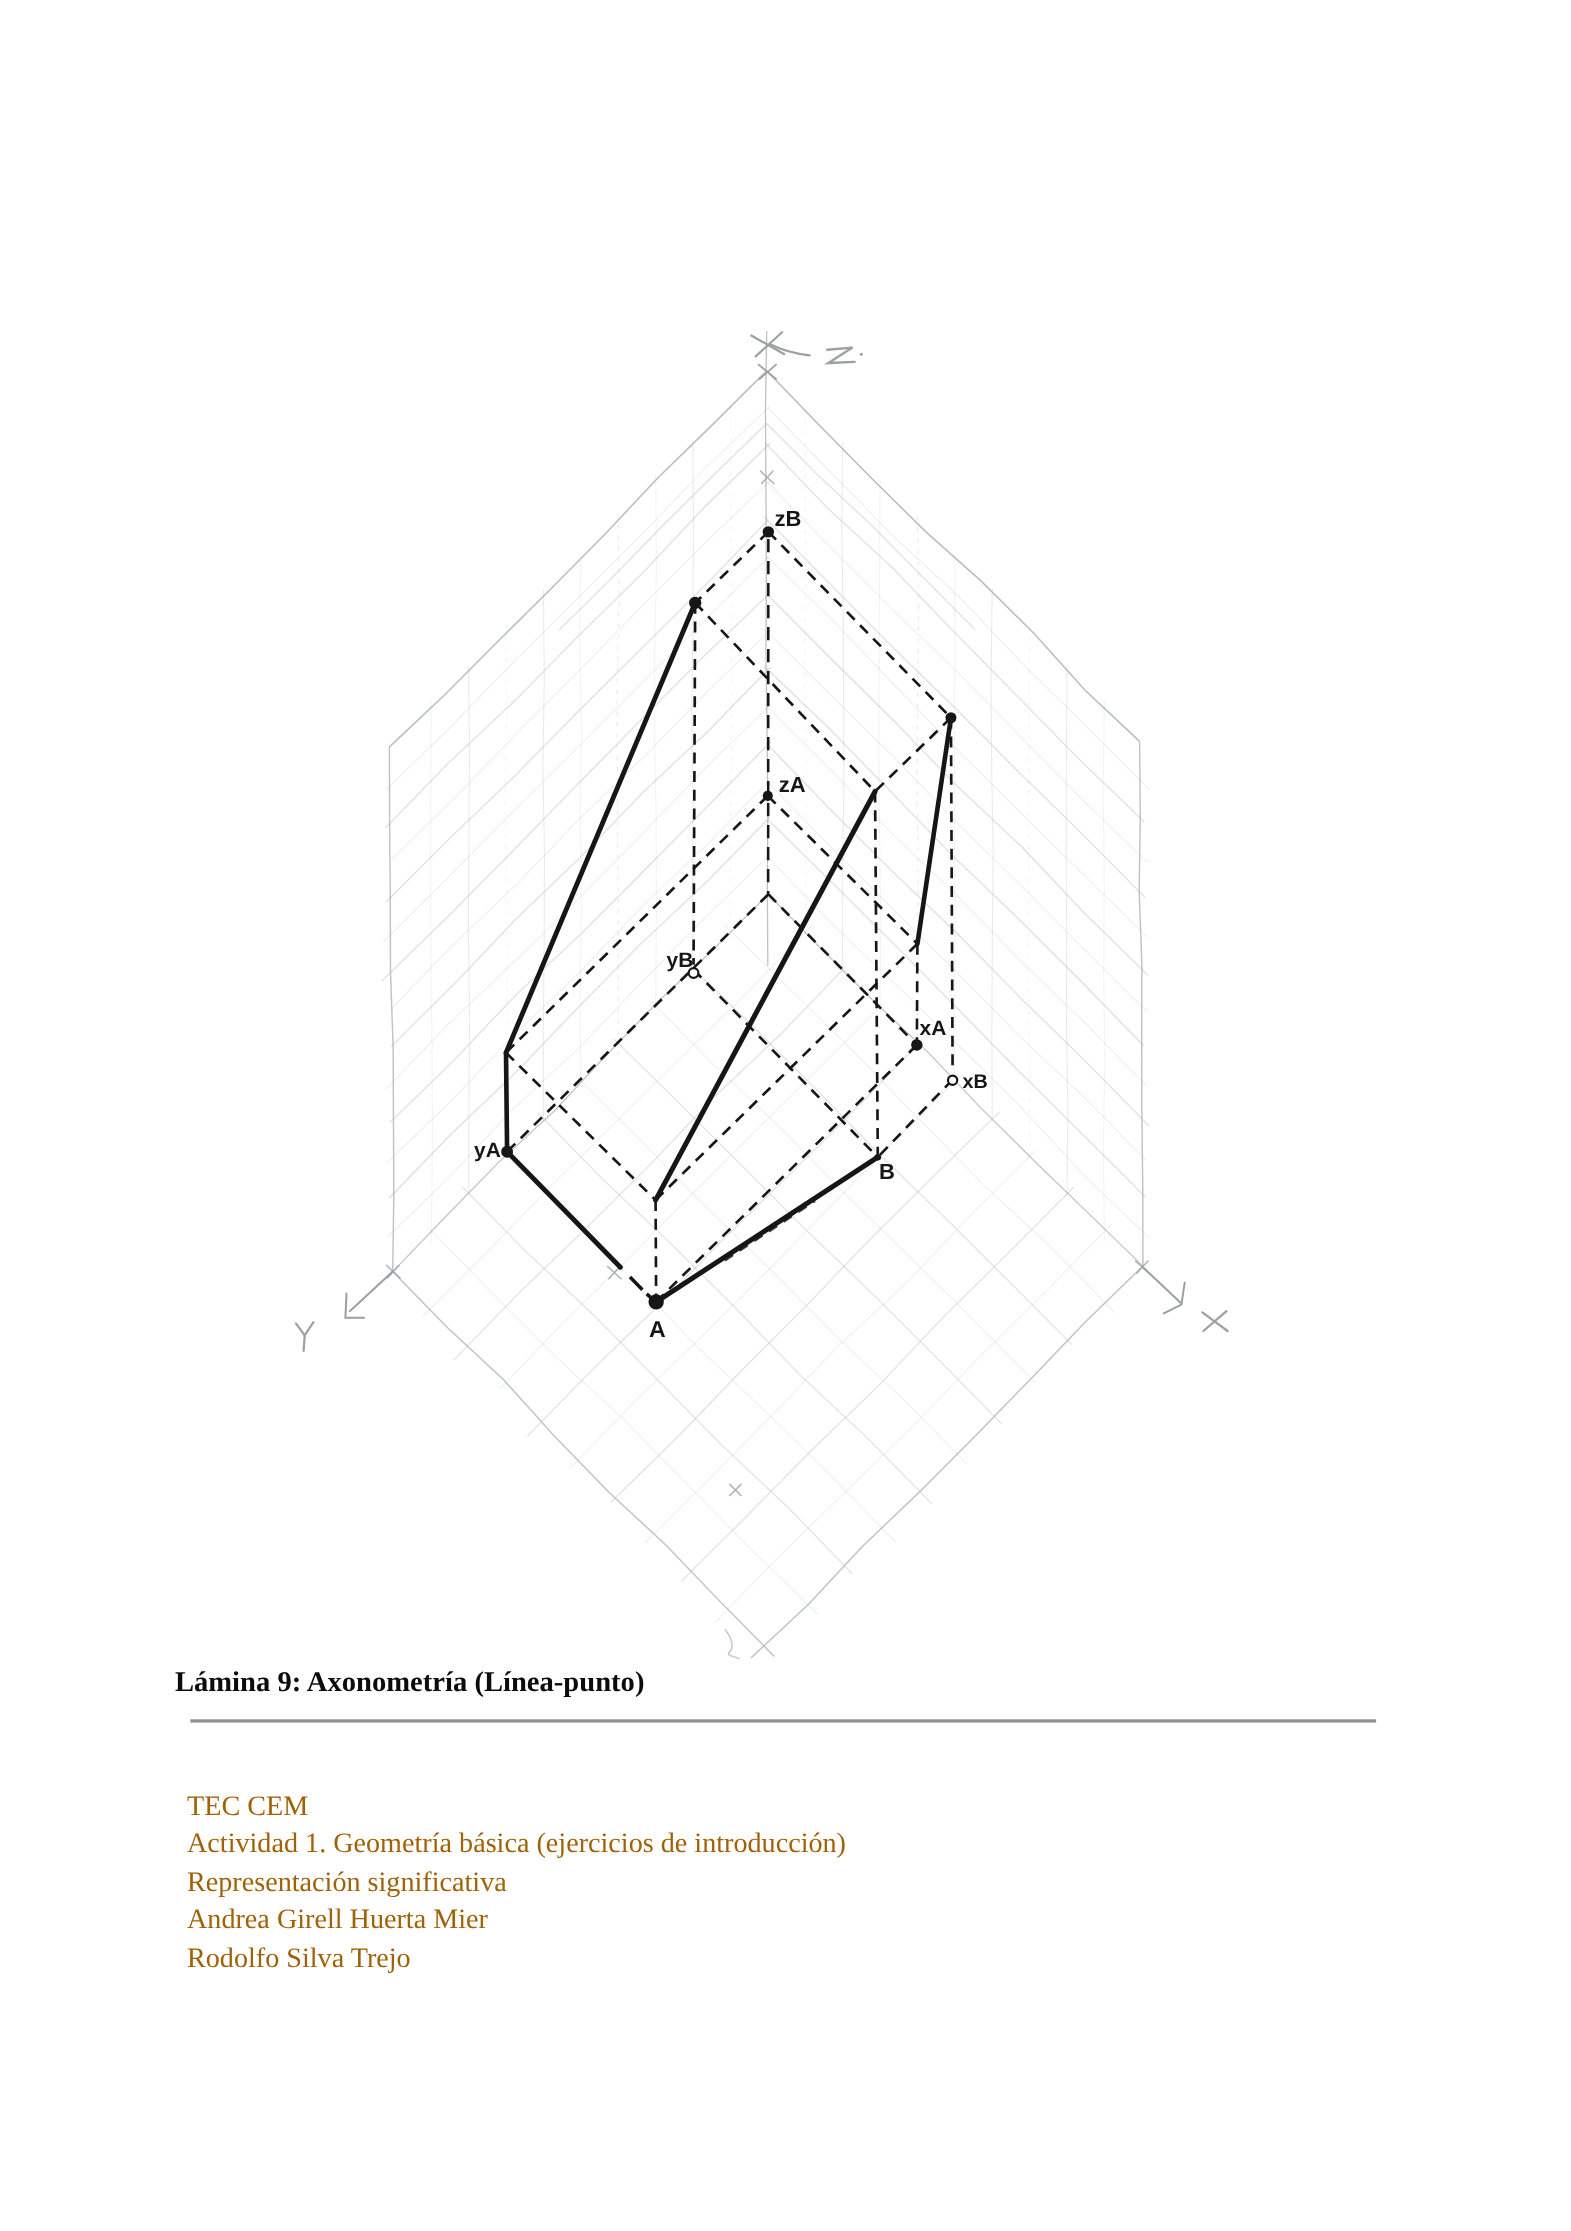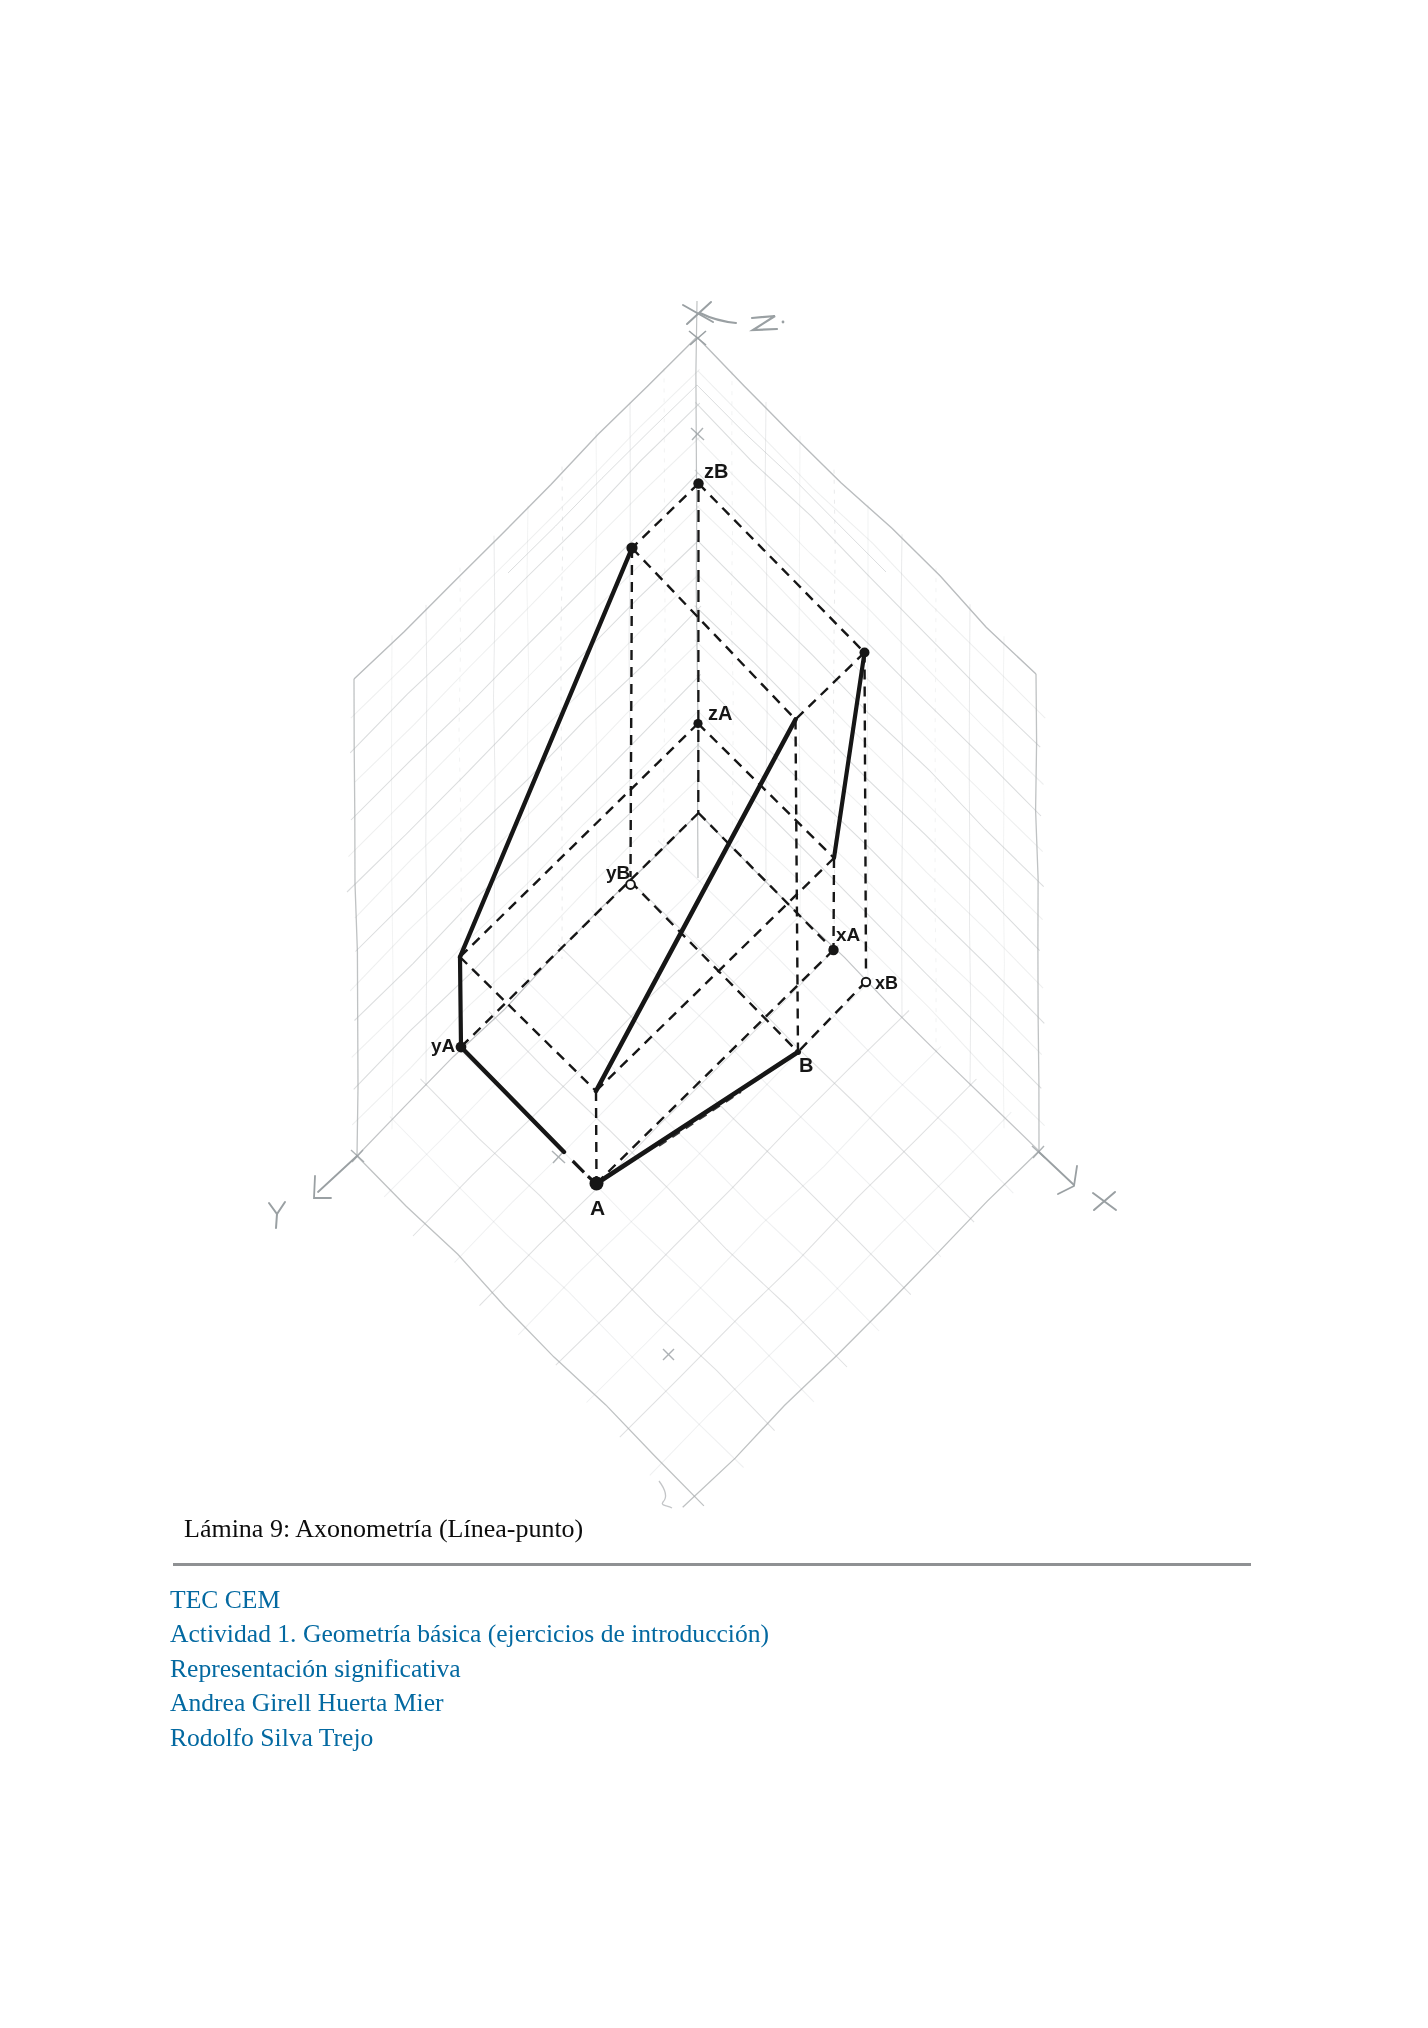--- a/index.html
+++ b/index.html
@@ -1,22 +1,22 @@
 <!DOCTYPE html>
 <html><head>
 <meta charset="utf-8">
 <style>
   html,body { margin:0; padding:0; background:#ffffff; }
   body { width:1428px; height:2028px; position:relative; overflow:hidden;
          font-family:"Liberation Serif", serif; }
-  .title { position:absolute; left:184px; top:1514px; font-size:26px; font-weight:normal;
+  .title { position:absolute; left:159px; top:1514px; font-size:26px; font-weight:bold;
             white-space:nowrap; color:#0c0c0c; }
   .rule { position:absolute; left:173px; top:1563px; width:1078px; height:3px; background:#8f9193; }
-  .body { position:absolute; left:170px; top:1583px; font-size:25.6px; line-height:34.4px;
-           color:#0369a1; white-space:nowrap; }
+  .body { position:absolute; left:170px; top:1625px; font-size:25.6px; line-height:34.4px;
+           color:#a16207; white-space:nowrap; }
 </style>
 </head>
 <body>
 
 <svg width="1428" height="2028" viewBox="0 0 1428 2028" xmlns="http://www.w3.org/2000/svg" style="position:absolute;left:0;top:0">
 
 <g fill="none">
 <path d="M699.6 369.4L640.4 426.5L583.4 485.8L525.2 543.8L466.8 601.7L409.7 660.9L350.8 718.2" stroke="#b7bbbd" stroke-width="1.05" opacity="0.24"></path>
 <path d="M699.8 403.2L640.8 460.7L584.3 520.8L525.5 578.5L467.7 637.3L407.6 693.8L350.2 752.8" stroke="#b7bbbd" stroke-width="1.05" opacity="0.5"></path>
 <path d="M700.5 436.5L641.7 492.9L584.2 550.5L527.4 608.8L470.0 666.5L413.6 725.2L355.1 781.9" stroke="#b7bbbd" stroke-width="1.05" opacity="0.24"></path>

